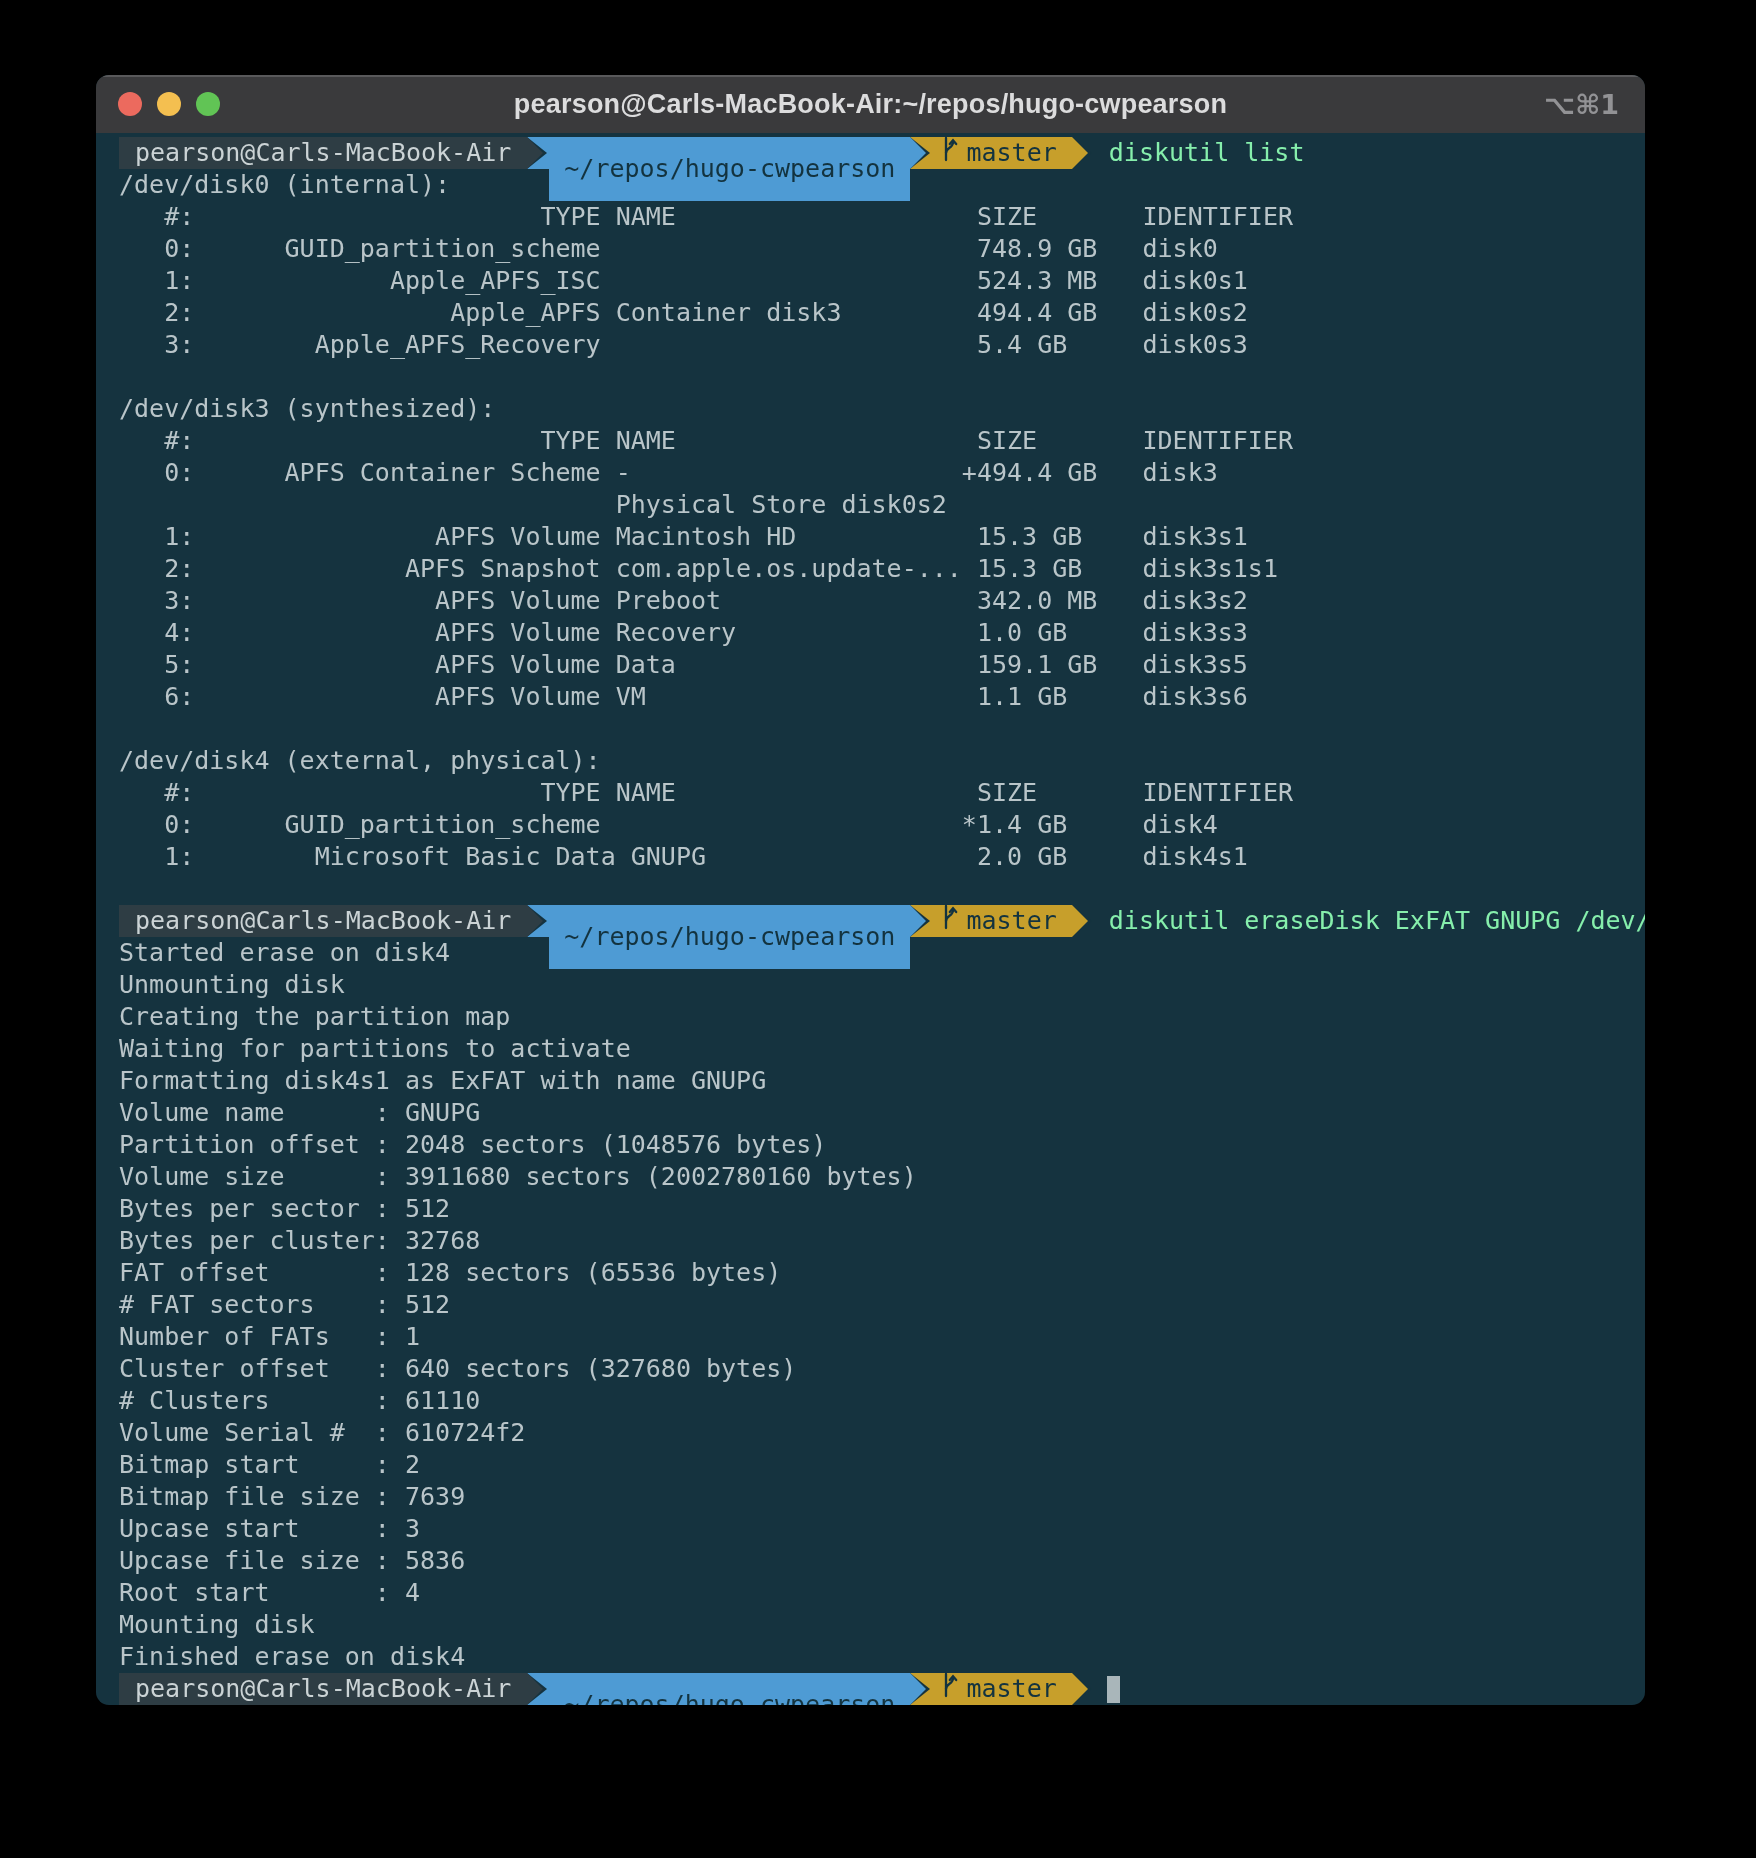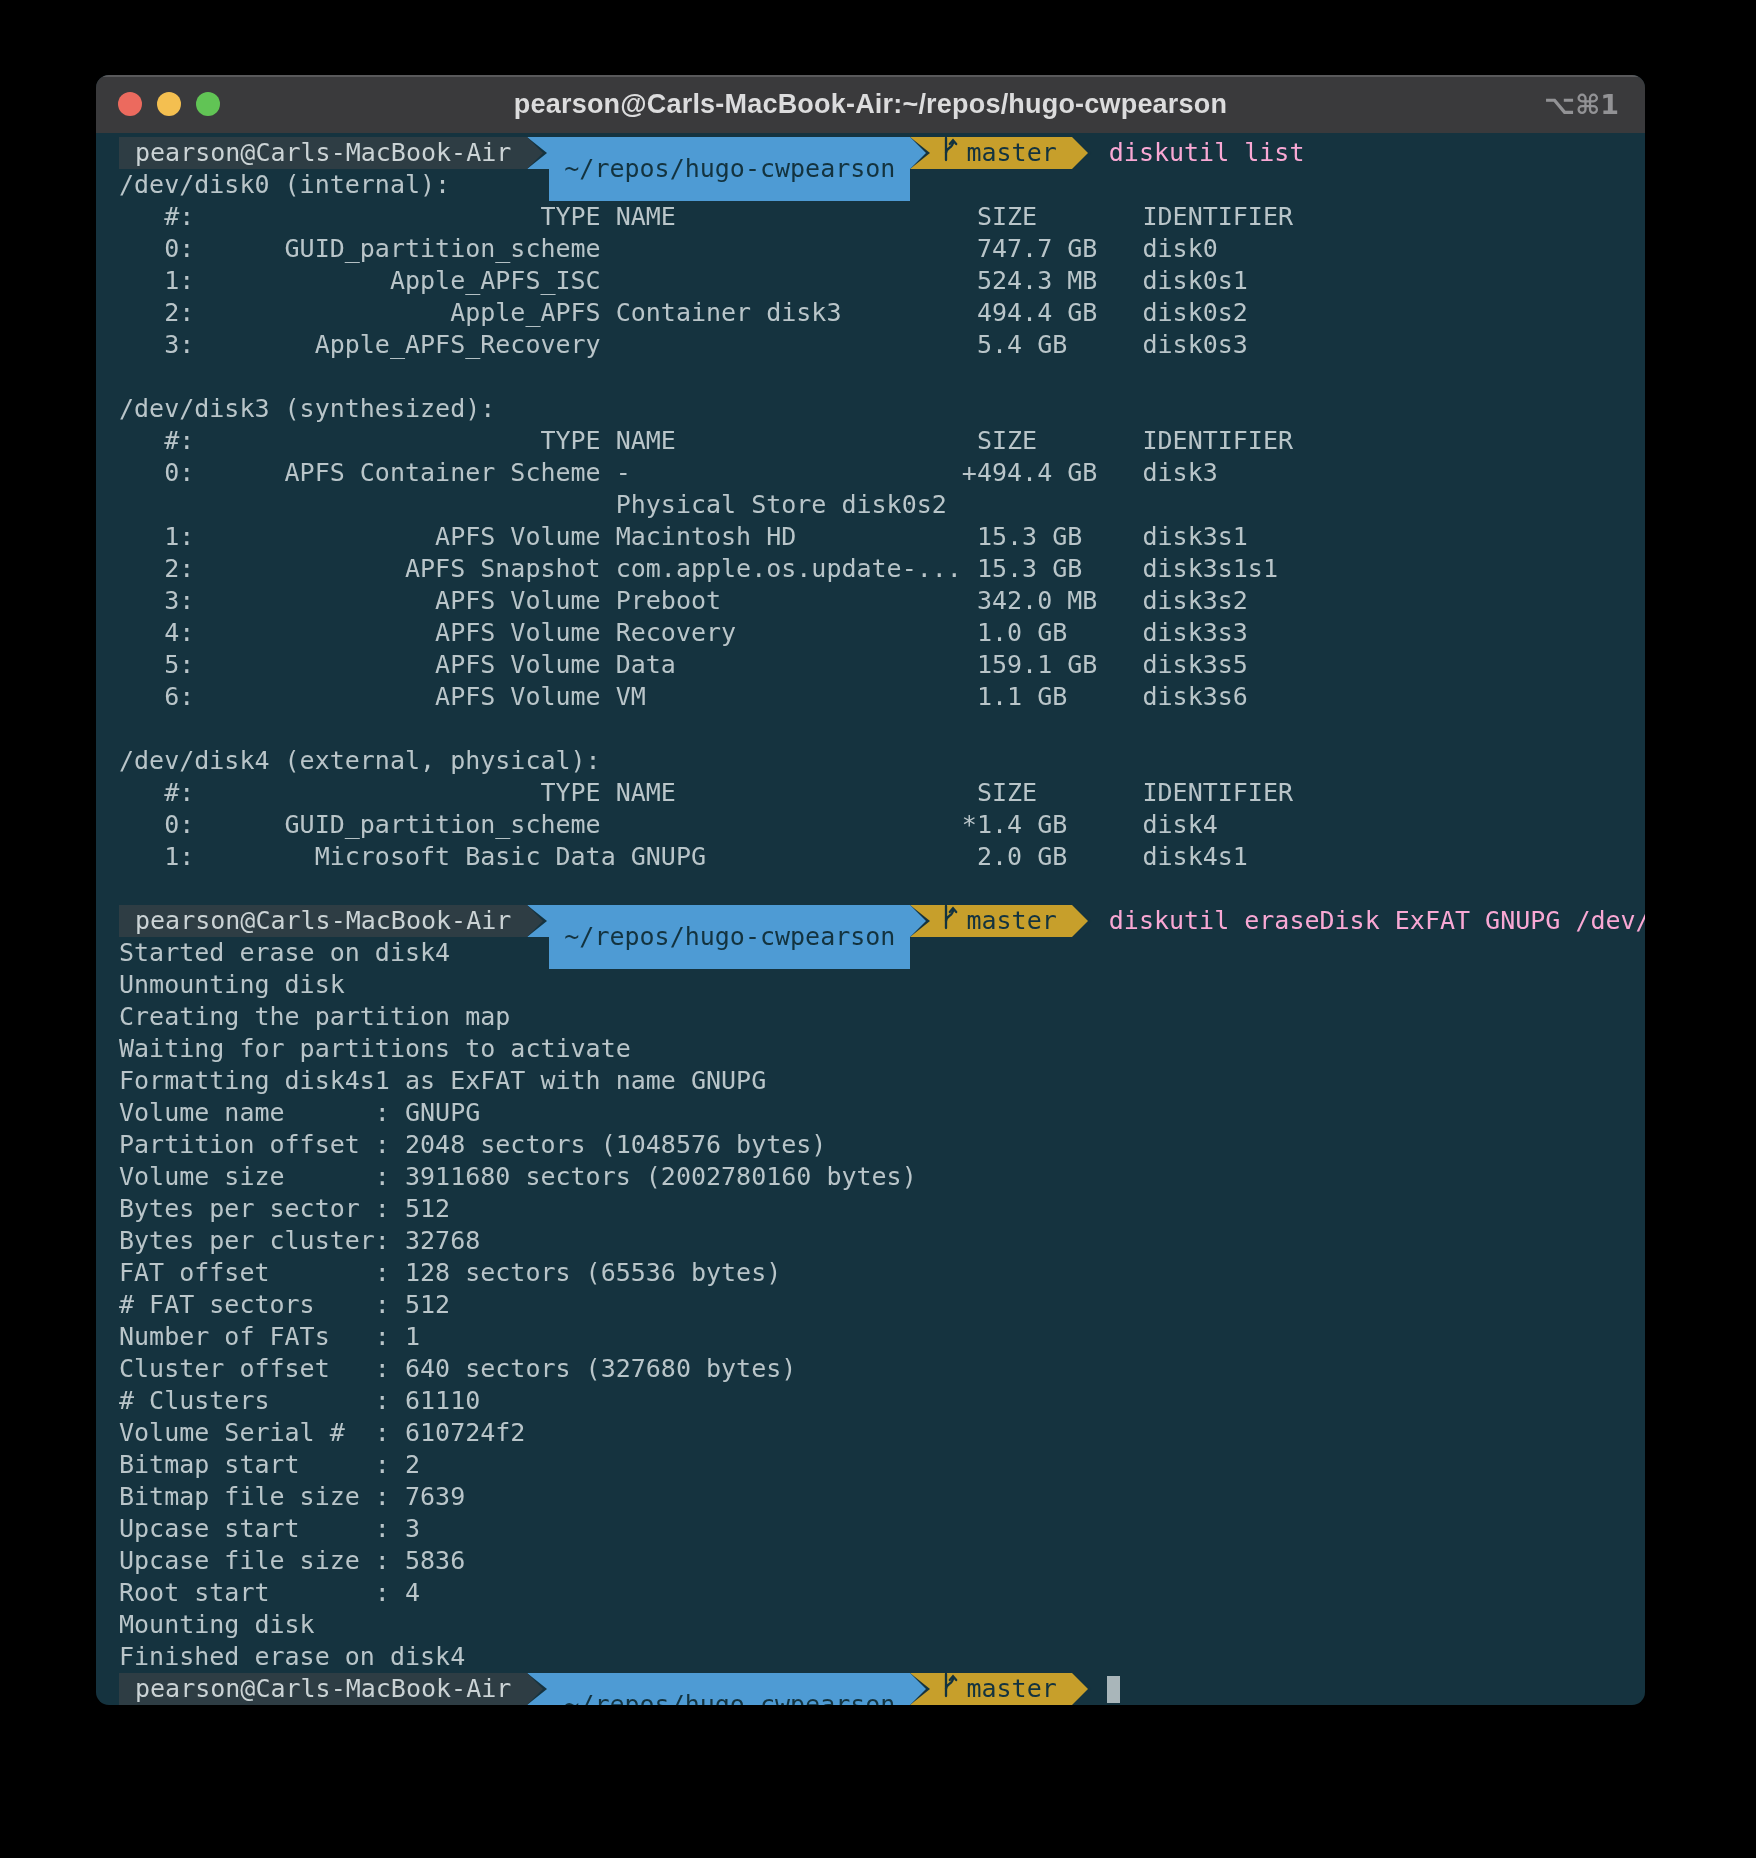--- a/index.html
+++ b/index.html
@@ -22,21 +22,21 @@
   .line{white-space:pre;height:32px;}
   .prompt-line{display:flex;align-items:stretch;white-space:pre;}
   .seg{height:32px;line-height:32px;white-space:pre;}
   .seg-user{background:#2E3D44;color:#CBD3D5;padding:0 16px;}
   .seg-path{background:#4E9BD4;color:#13333F;padding:16px 15px;}
   .seg-branch{background:#C79F2B;color:#13333F;padding:0 15px 0 9px;display:flex;align-items:center;justify-content:flex-end;}
   .seg-branch .label{line-height:32px;}
   .sep{width:22px;height:32px;flex:0 0 22px;}
   .sep svg{display:block;}
   .branch-ico{margin-right:8px;display:block;}
-  .cmd{color:#f9a8d4;line-height:32px;white-space:pre;}
+  .cmd{color:#86efac;line-height:32px;white-space:pre;}
   .cursor{width:13px;height:27px;background:#A9B6BA;margin-left:13px;align-self:center;display:inline-block;}
 </style>
 </head>
 <body>
 
 <div class="screen">
   <div class="window">
     <div class="titlebar">
       <div class="traffic-lights">
         <span class="tl tl-red"></span>
@@ -60,21 +60,21 @@
                   <path d="M5 2 L5 24"></path>
                   <path d="M5 17 C5 11, 12 13, 12 6"></path>
                   <path d="M8.8 8 L12 4.2 L15.2 8"></path>
                 </g>
               </svg></span><span class="label">master</span></span><span class="sep"><svg width="22" height="32" viewBox="0 0 22 32" preserveAspectRatio="none">
               <path d="M0 0 L20 16 L0 32 Z" fill="#15333F"></path>
               <path d="M0 0 L16 16 L0 32 Z" fill="#C79F2B"></path>
             </svg></span><span class="cmd"> diskutil list</span></div>
         <div class="line">/dev/disk0 (internal):</div>
         <div class="line">   #:                       TYPE NAME                    SIZE       IDENTIFIER</div>
-        <div class="line">   0:      GUID_partition_scheme                         747.7 GB   disk0</div>
+        <div class="line">   0:      GUID_partition_scheme                         748.9 GB   disk0</div>
         <div class="line">   1:             Apple_APFS_ISC                         524.3 MB   disk0s1</div>
         <div class="line">   2:                 Apple_APFS Container disk3         494.4 GB   disk0s2</div>
         <div class="line">   3:        Apple_APFS_Recovery                         5.4 GB     disk0s3</div>
         <div class="line"></div>
         <div class="line">/dev/disk3 (synthesized):</div>
         <div class="line">   #:                       TYPE NAME                    SIZE       IDENTIFIER</div>
         <div class="line">   0:      APFS Container Scheme -                      +494.4 GB   disk3</div>
         <div class="line">                                 Physical Store disk0s2</div>
         <div class="line">   1:                APFS Volume Macintosh HD            15.3 GB    disk3s1</div>
         <div class="line">   2:              APFS Snapshot com.apple.os.update-... 15.3 GB    disk3s1s1</div>

